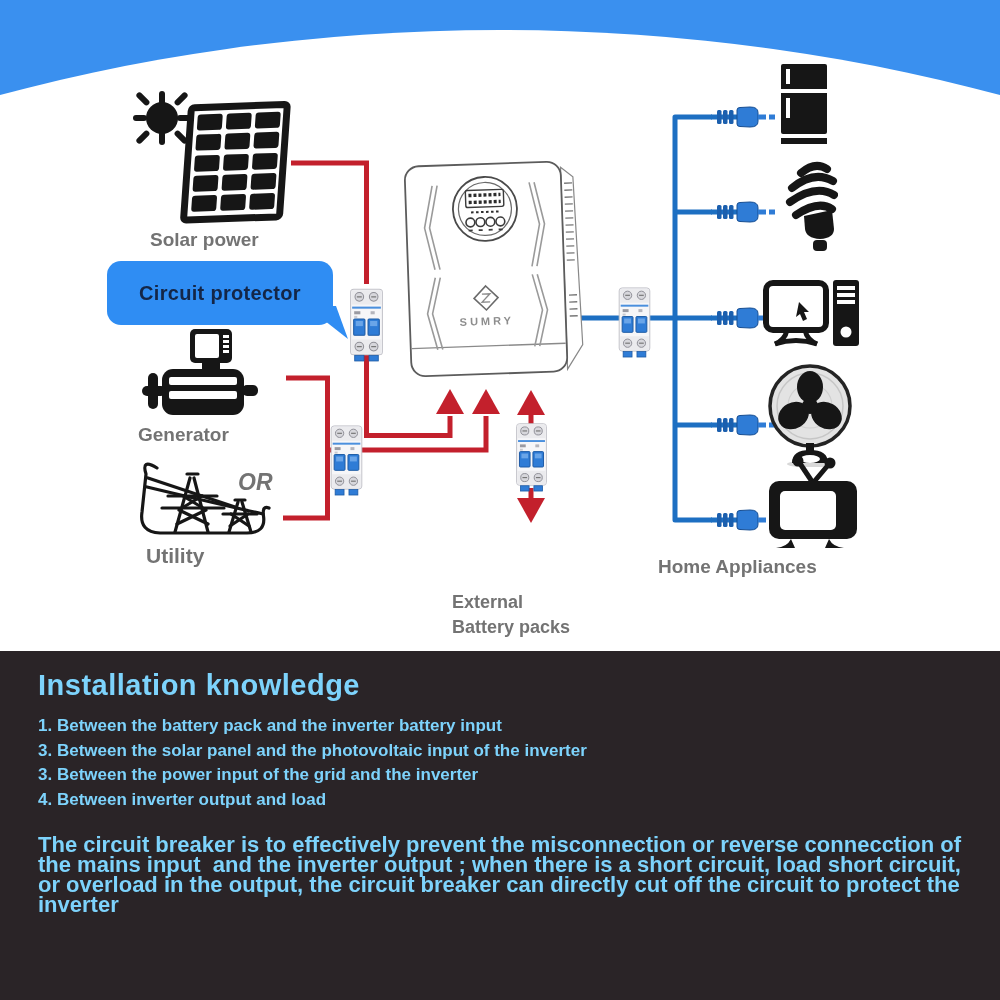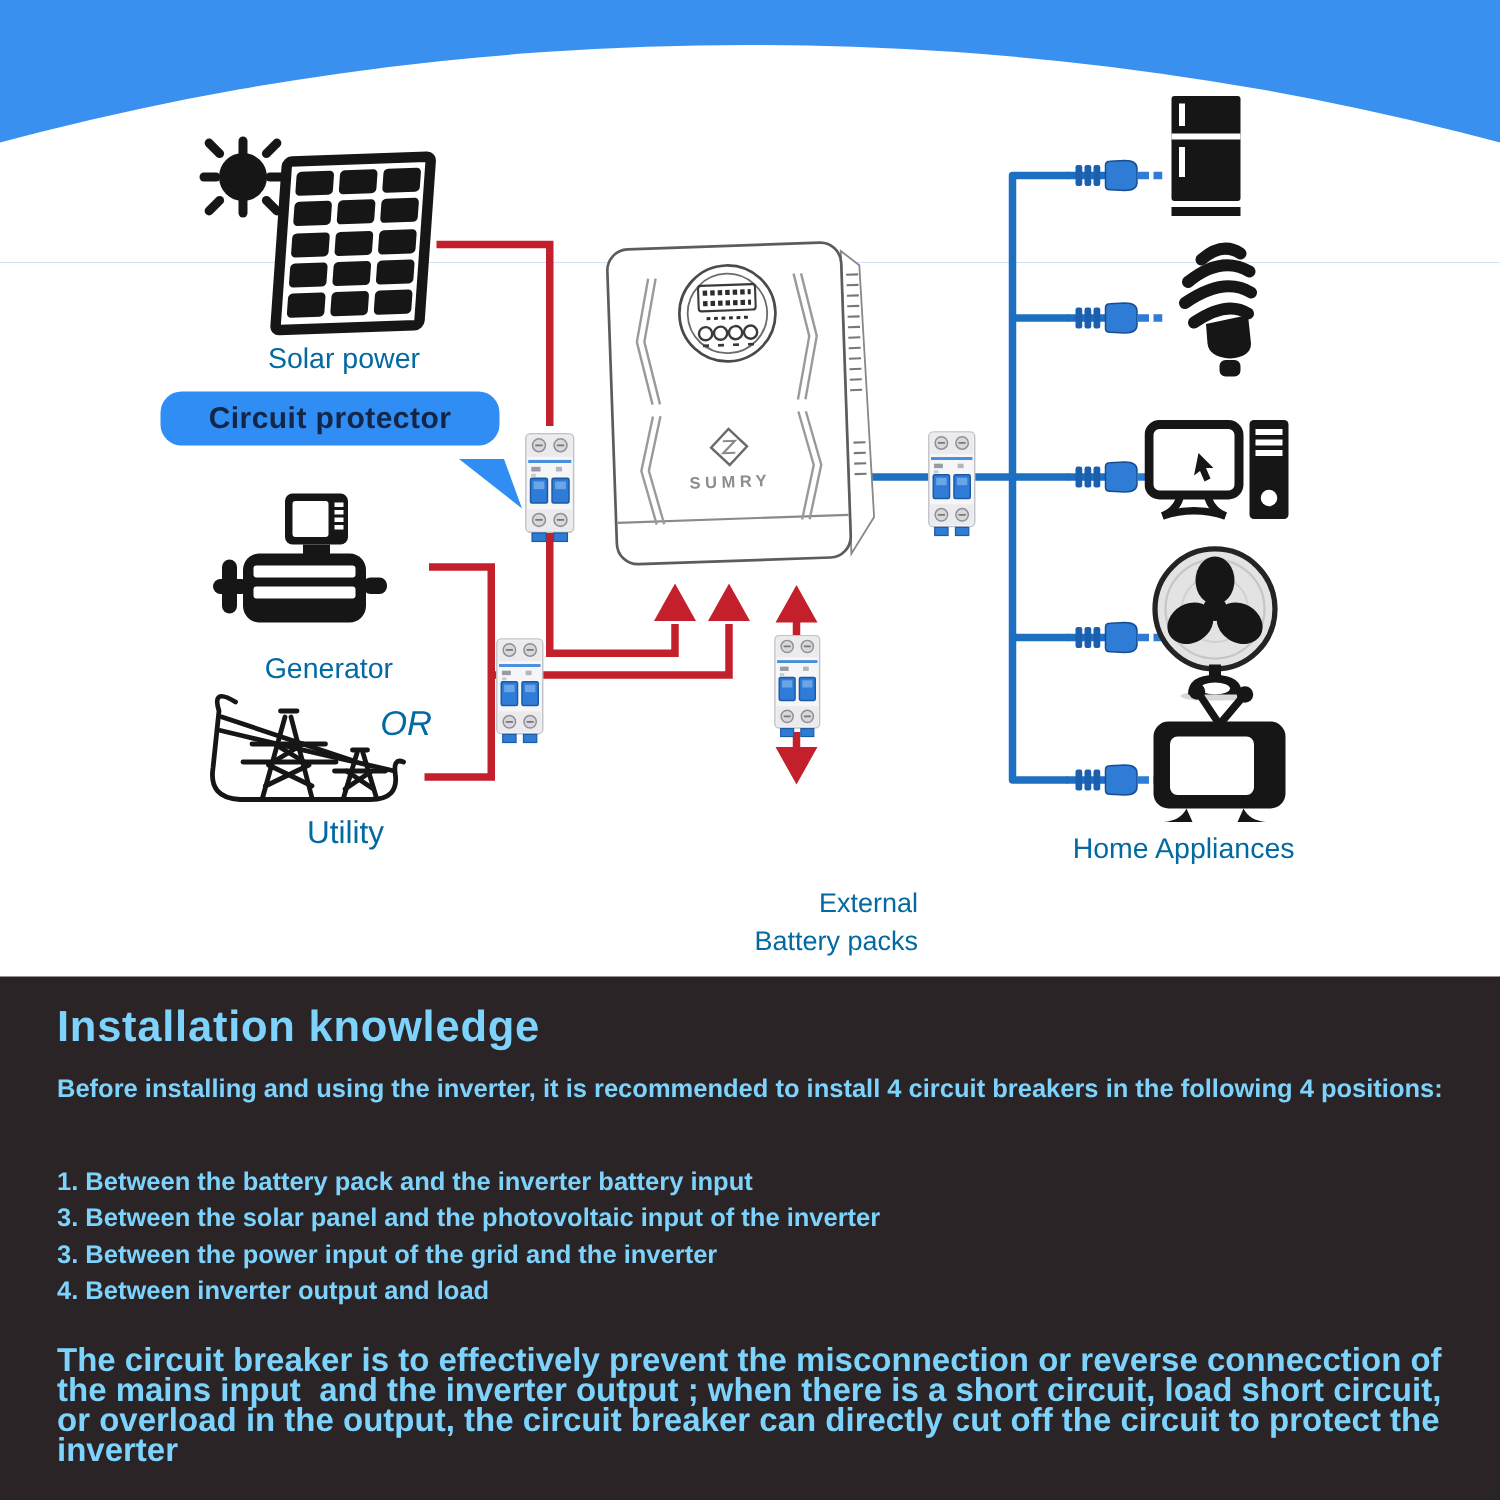--- a/index.html
+++ b/index.html
@@ -5,29 +5,29 @@
   html,body{margin:0;padding:0;background:#e9e9e9;}
   .stage{position:relative;width:1000px;height:1000px;background:#ffffff;overflow:hidden;
          font-family:"Liberation Sans",sans-serif;}
   
   .banner{position:absolute;left:0;top:0;width:1000px;height:175px;background:#3a90ef;overflow:hidden;}
   .banner-curve{position:absolute;left:-900px;top:30px;width:2800px;height:1972px;border-radius:50%;background:#ffffff;}
   
   .diagram{position:absolute;left:0;top:0;width:1000px;height:651px;}
   .wires{position:absolute;left:0;top:0;z-index:1;}
   .dev{position:absolute;z-index:2;}
-  .lbl{position:absolute;z-index:3;font-weight:normal;color:#0369a1;text-align:right;}
+  .lbl{position:absolute;z-index:3;font-weight:bold;color:#737373;text-align:left;}
   .lbl-solar{left:150px;top:229px;width:130px;font-size:19px;}
-  .lbl-generator{left:138px;top:424px;width:124px;font-size:19px;margin-top:12px;}
+  .lbl-generator{left:138px;top:424px;width:124px;font-size:19px;}
   .lbl-or{left:238px;top:469px;width:50px;font-size:23px;font-style:italic;}
   .lbl-utility{left:146px;top:544px;width:110px;font-size:21px;}
   .lbl-batt{left:452px;top:590px;width:160px;font-size:18px;line-height:1.38;}
   .lbl-home{left:658px;top:556px;width:205px;font-size:19px;}
   
-  .bubble{position:absolute;left:107px;top:261px;width:226px;height:36px;background:#2f8df3;
+  .bubble{position:absolute;left:107px;top:261px;width:226px;height:64px;background:#2f8df3;
           border-radius:14px;z-index:4;display:flex;align-items:center;justify-content:center;
           color:#142647;font-weight:bold;font-size:20px;letter-spacing:.3px;}
   .bubble-tail{position:absolute;left:296px;top:306px;z-index:3;}
   
   .battery{position:absolute;left:477px;top:521px;width:106px;height:66px;background:#161616;z-index:2;}
   .batt-term{position:absolute;top:9px;width:16px;height:16px;border-radius:50%;background:#ffffff;}
   .batt-term.t1{left:11px;} .batt-term.t2{left:79px;}
   .batt-dashes{position:absolute;left:9px;top:31px;width:88px;height:6px;
      background:repeating-linear-gradient(90deg,#ffffff 0 8px,transparent 8px 13px);}
   .batt-label{position:absolute;left:0;bottom:5px;width:100%;text-align:center;color:#ffffff;
@@ -351,21 +351,20 @@
       <rect x="17" y="36" width="56" height="39" rx="5" fill="#ffffff"></rect>
       <path d="M28 84 Q24 92 13 93 L32 93 Z" fill="#161616"></path>
       <path d="M66 84 Q70 92 81 93 L62 93 Z" fill="#161616"></path>
     </svg>
 
     <div class="lbl lbl-home">Home Appliances</div>
   </div>
 
   <div class="info">
     <h1>Installation knowledge</h1>
-    <p class="intro">Before installing and using the inverter, it is recommended to install 4 circuit breakers in the following 4 positions:</p>
     <div class="item">1. Between the battery pack and the inverter battery input</div>
     <div class="item">3. Between the solar panel and the photovoltaic input of the inverter</div>
     <div class="item">3. Between the power input of the grid and the inverter</div>
     <div class="item">4. Between inverter output and load</div>
     <p class="note">The circuit breaker is to effectively prevent the misconnection or reverse connecction of the mains input  and the inverter output ; when there is a short circuit, load short circuit, or overload in the output, the circuit breaker can directly cut off the circuit to protect the inverter</p>
   </div>
 
 </div>
 
 </body></html>

